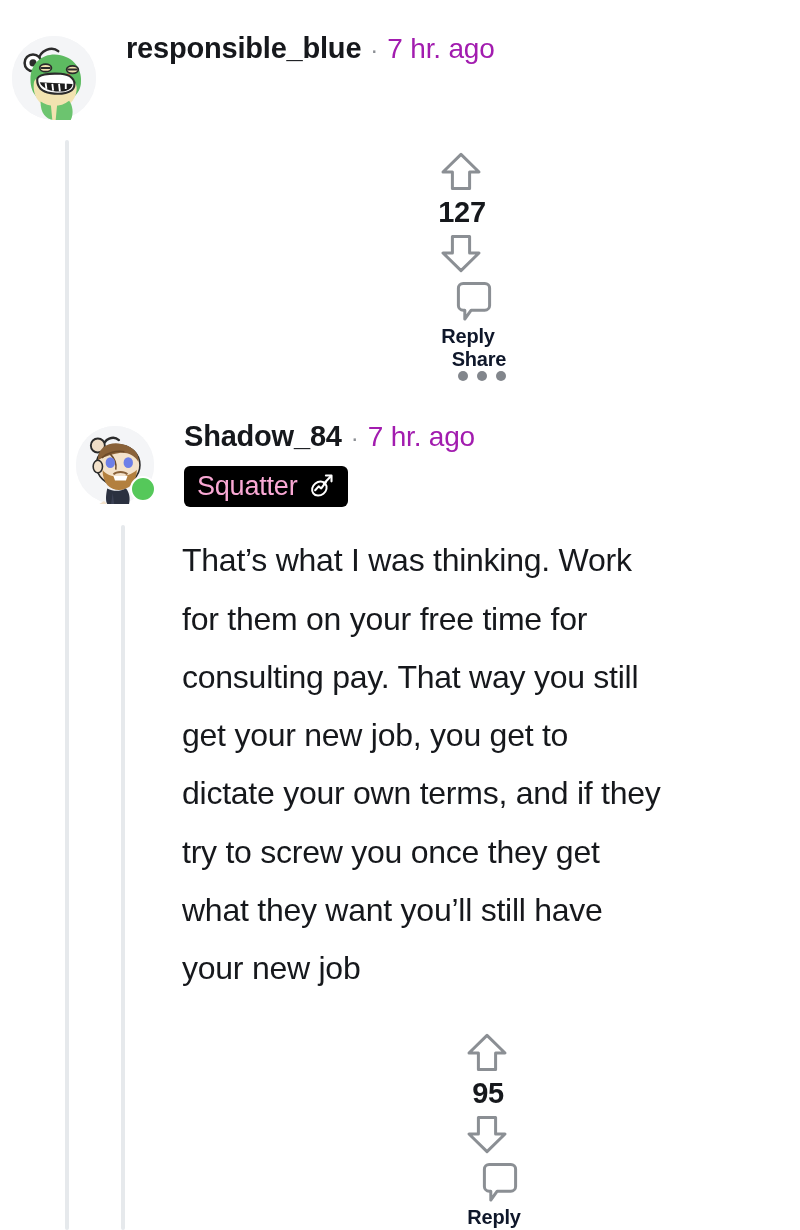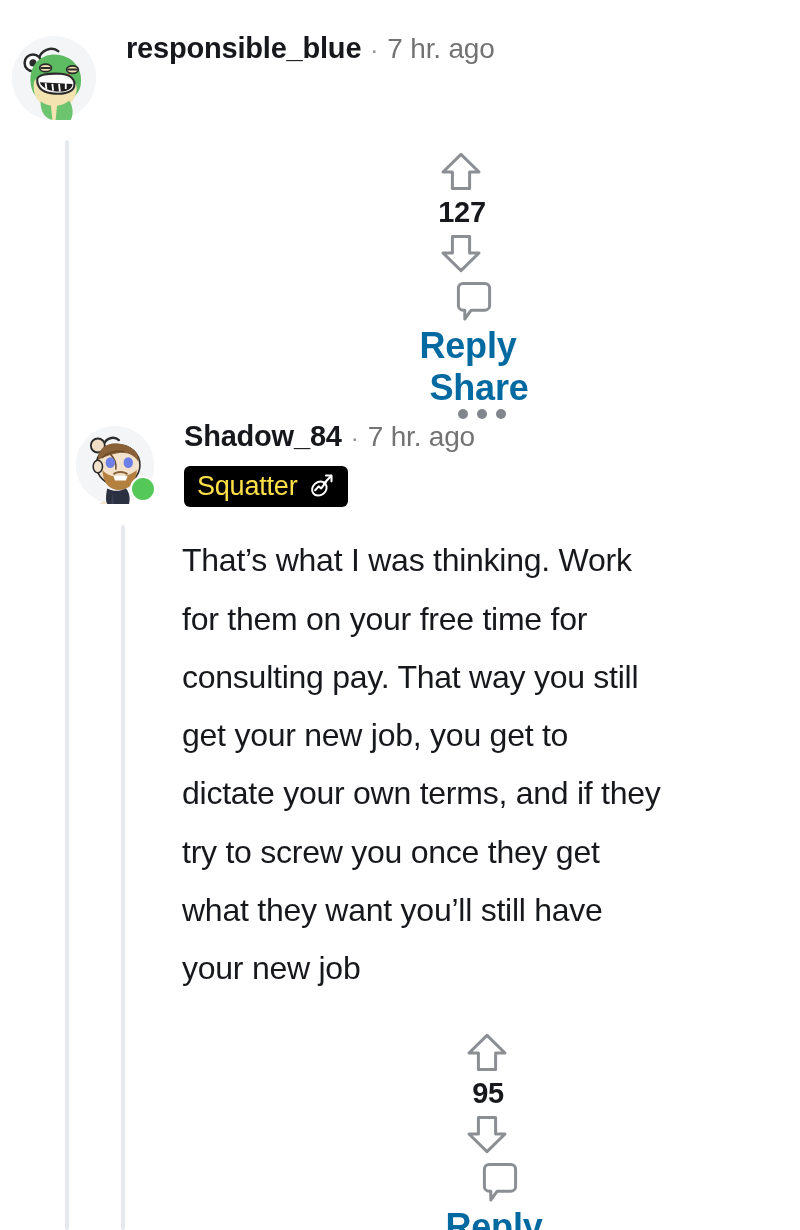--- a/index.html
+++ b/index.html
@@ -83,31 +83,31 @@
     letter-spacing: -0.2px;
   }
   .meta-dot {
     font-size: 24px;
     color: #8c8f94;
     margin: 0 9px;
   }
   .timestamp {
     font-size: 28px;
     font-weight: 400;
-    color: #737373;
+    color: #a21caf;
     letter-spacing: -0.2px;
   }
 
   
   .badge {
     display: inline-flex;
     align-items: center;
     gap: 10px;
     background: #000000;
-    color: #fde047;
+    color: #f9a8d4;
     border-radius: 6px;
     padding: 6px 13px 7px 13px;
     margin-top: 13px;
     font-size: 27px;
     font-weight: 400;
     letter-spacing: -0.2px;
     line-height: 1.05;
   }
   .badge svg { display: block; }
 
@@ -145,23 +145,23 @@
     font-size: 29px;
     font-weight: 700;
     color: #16181c;
     margin: 0 14px 0 16px;
     letter-spacing: -0.3px;
   }
 
   .gap-after-down { margin-left: 26px; }
 
   .act-label {
-    font-size: 36px;
+    font-size: 20px;
     font-weight: 700;
-    color: #0369a1;
+    color: #0f172a;
     letter-spacing: -0.2px;
     white-space: nowrap;
   }
   .label-reply { margin-left: 14px; }
   .label-share { margin-left: 36px; }
 
   .overflow-dots {
     display: flex;
     align-items: center;
     gap: 9px;

